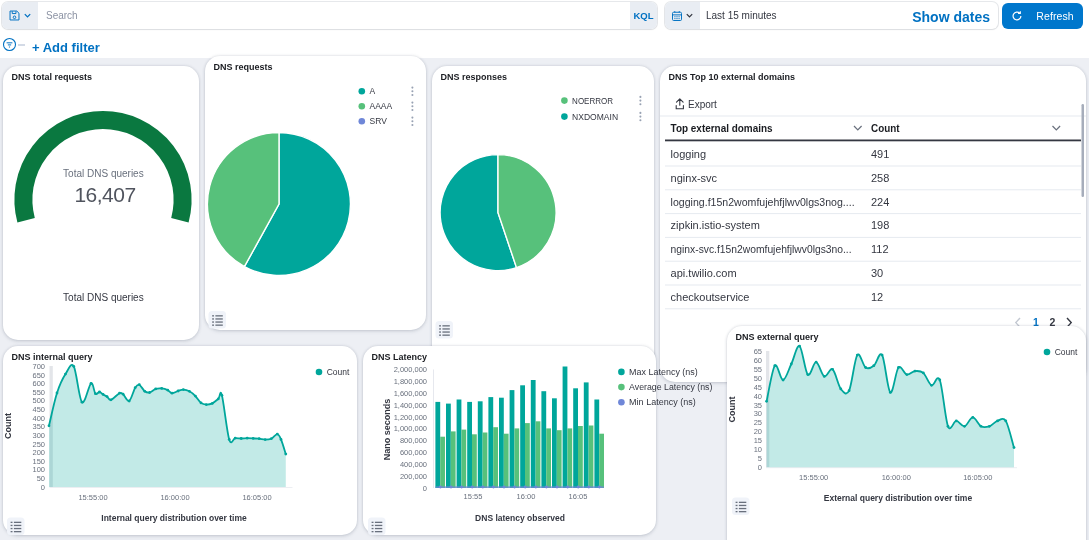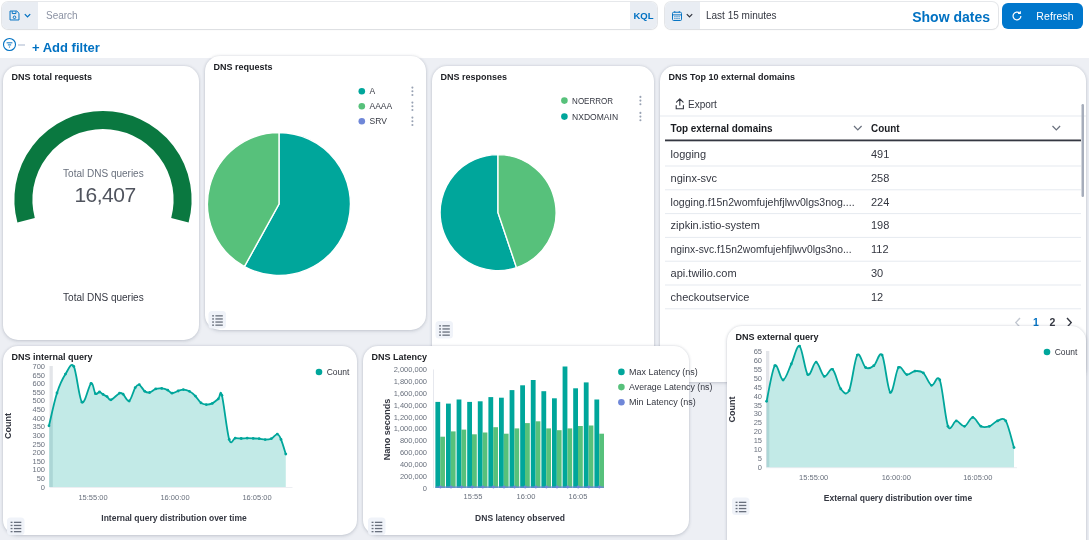--- a/index.html
+++ b/index.html
@@ -238,21 +238,21 @@
       <rect x="7.6" y="175.7" width="1.9" height="1.3" fill="#69707d"></rect>
       <rect x="10.9" y="175.7" width="7.4" height="1.3" fill="#69707d"></rect>
       <rect x="7.6" y="178.8" width="1.9" height="1.3" fill="#69707d"></rect>
       <rect x="10.9" y="178.8" width="7.4" height="1.3" fill="#69707d"></rect>
       <rect x="7.6" y="181.9" width="1.9" height="1.3" fill="#69707d"></rect>
       <rect x="10.9" y="181.9" width="7.4" height="1.3" fill="#69707d"></rect>
       <rect x="7.6" y="185.0" width="1.9" height="1.3" fill="#69707d"></rect>
       <rect x="10.9" y="185.0" width="7.4" height="1.3" fill="#69707d"></rect>
 </svg>
   </div>
-<div class="panel" style="left:363px; top:346px; width:326px; height:189px;">
+<div class="panel" style="left:363px; top:346px; width:293px; height:189px;">
     <svg width="358" height="189" viewBox="0 0 358 189">
 <text x="8.6" y="14.3" font-size="9" font-weight="bold" fill="#1a1c21" letter-spacing="0">DNS Latency</text>
 <text x="64" y="26.1" font-size="7.5" fill="#69707d" text-anchor="end">2,000,000</text>
       <text x="64" y="38.0" font-size="7.5" fill="#69707d" text-anchor="end">1,800,000</text>
       <text x="64" y="49.8" font-size="7.5" fill="#69707d" text-anchor="end">1,600,000</text>
       <text x="64" y="61.7" font-size="7.5" fill="#69707d" text-anchor="end">1,400,000</text>
       <text x="64" y="73.5" font-size="7.5" fill="#69707d" text-anchor="end">1,200,000</text>
       <text x="64" y="85.4" font-size="7.5" fill="#69707d" text-anchor="end">1,000,000</text>
       <text x="64" y="97.2" font-size="7.5" fill="#69707d" text-anchor="end">800,000</text>
       <text x="64" y="109.1" font-size="7.5" fill="#69707d" text-anchor="end">600,000</text>

